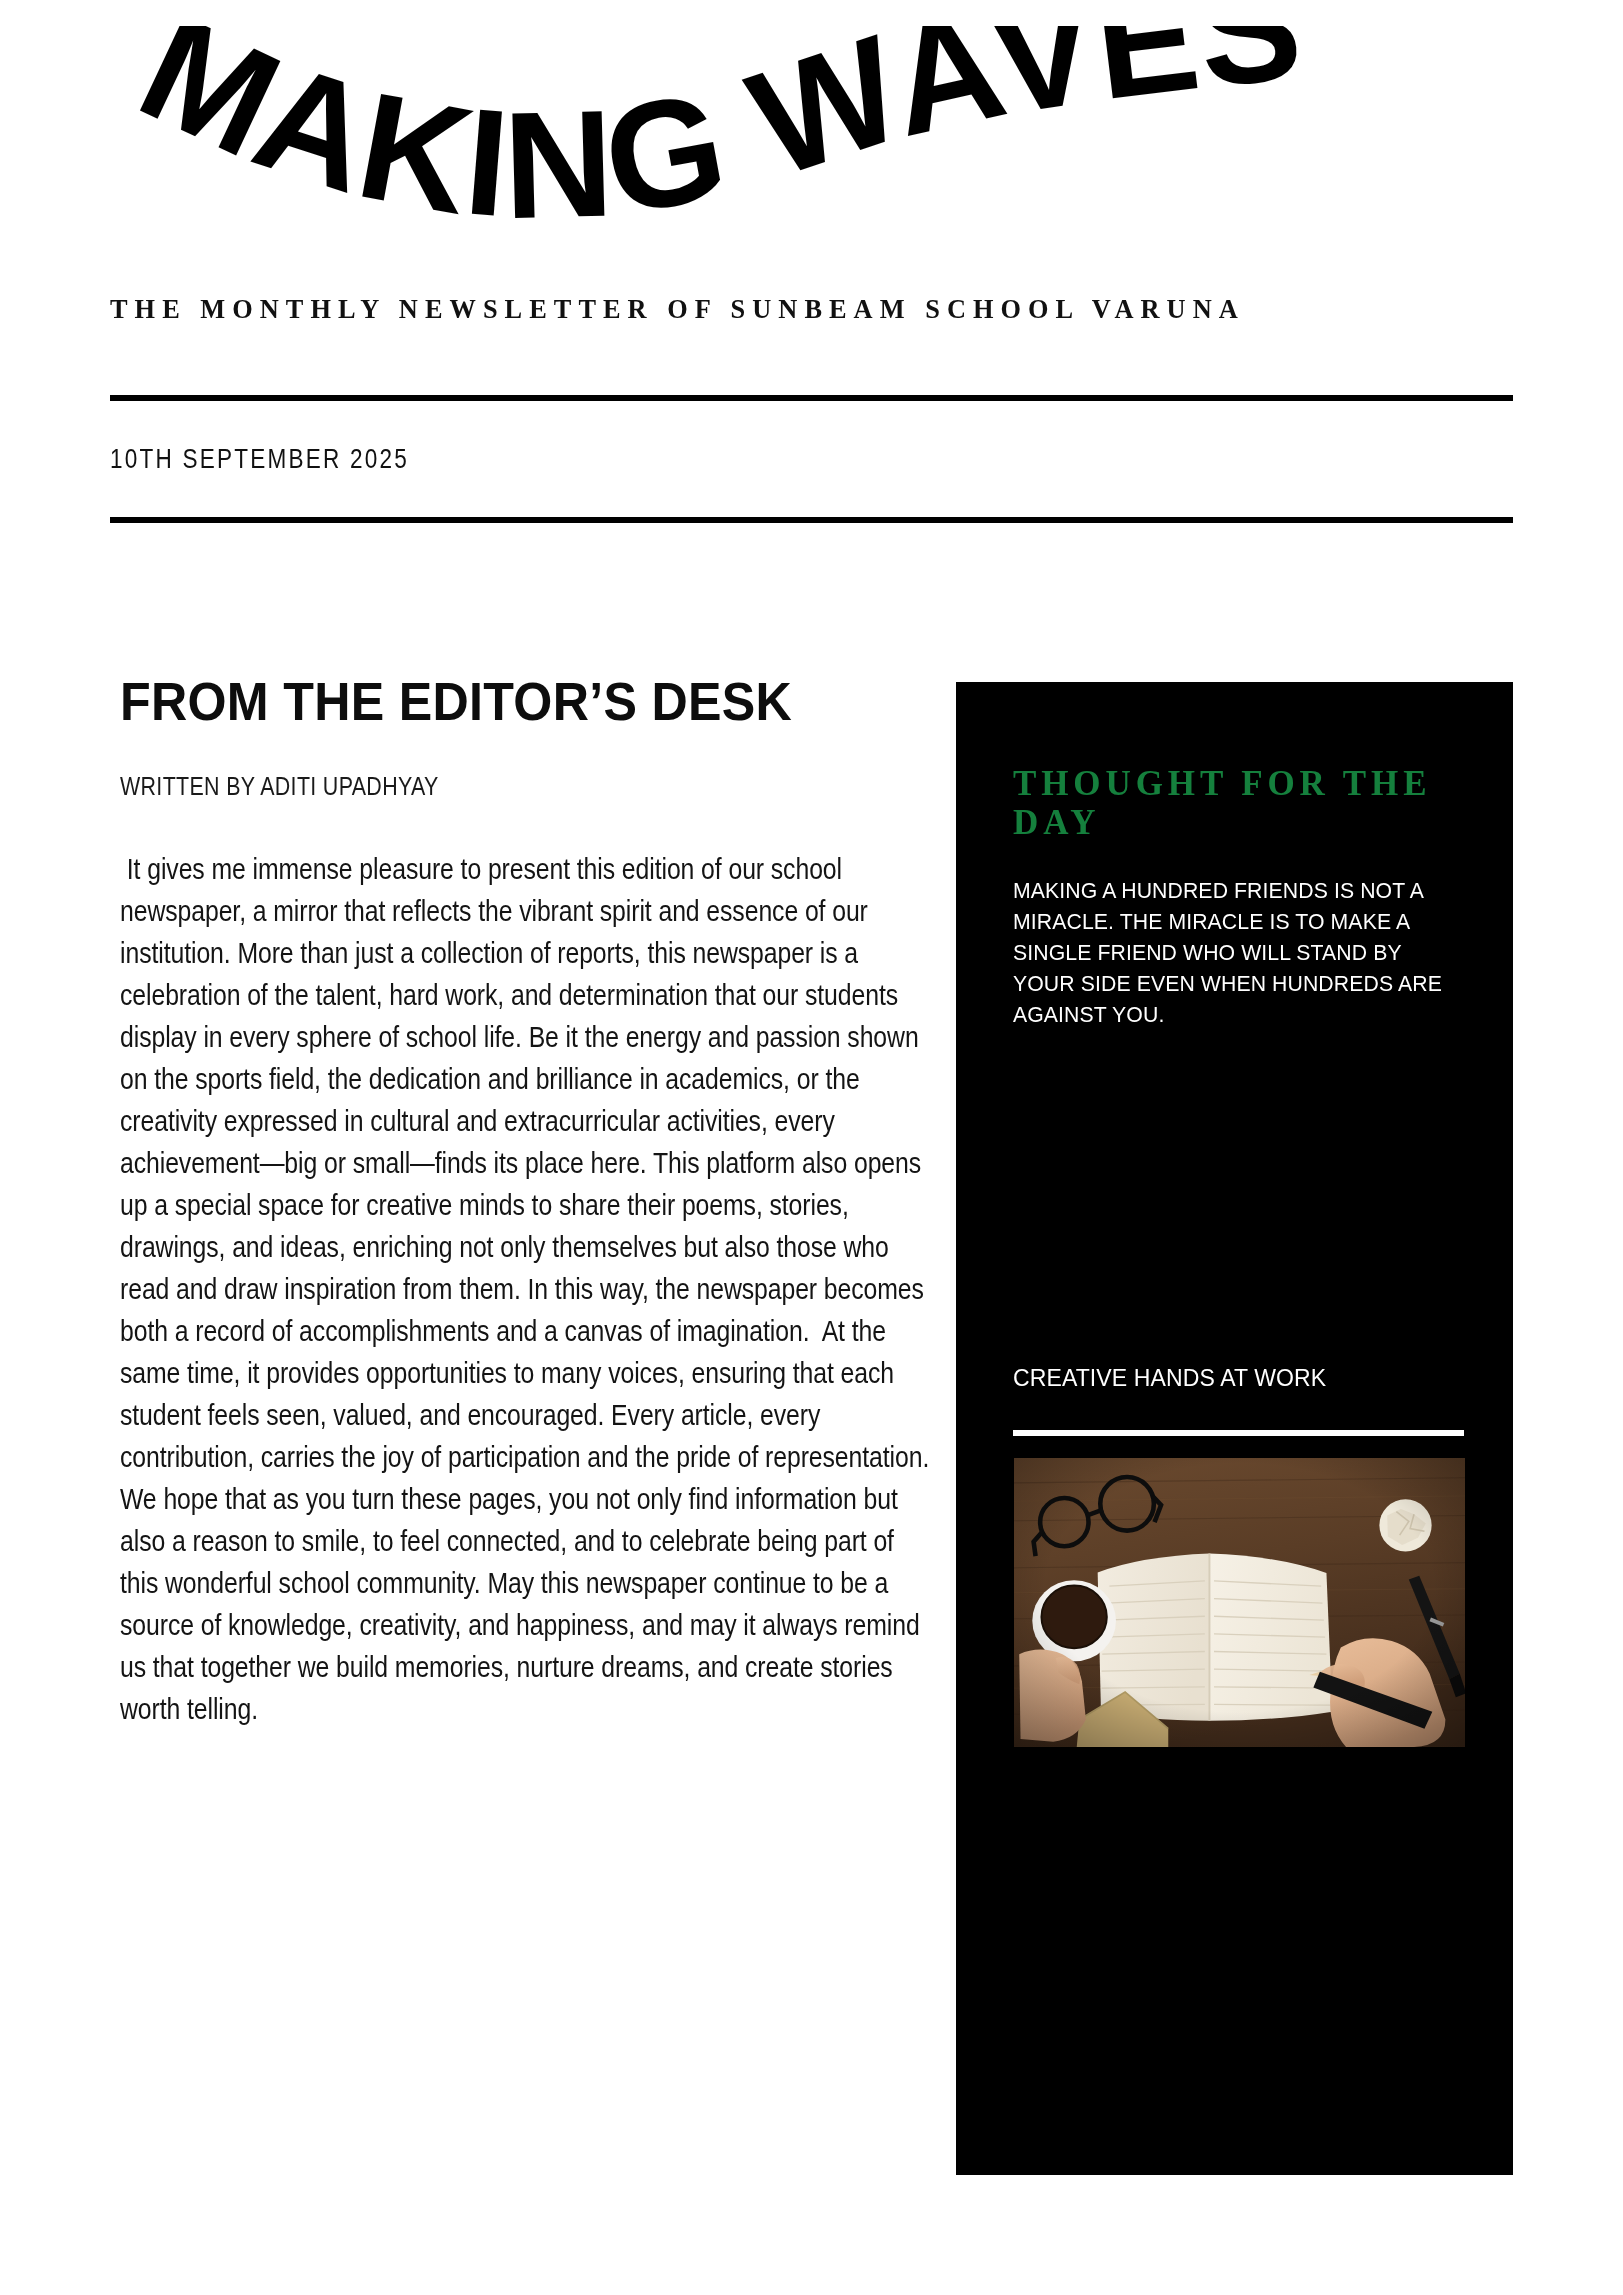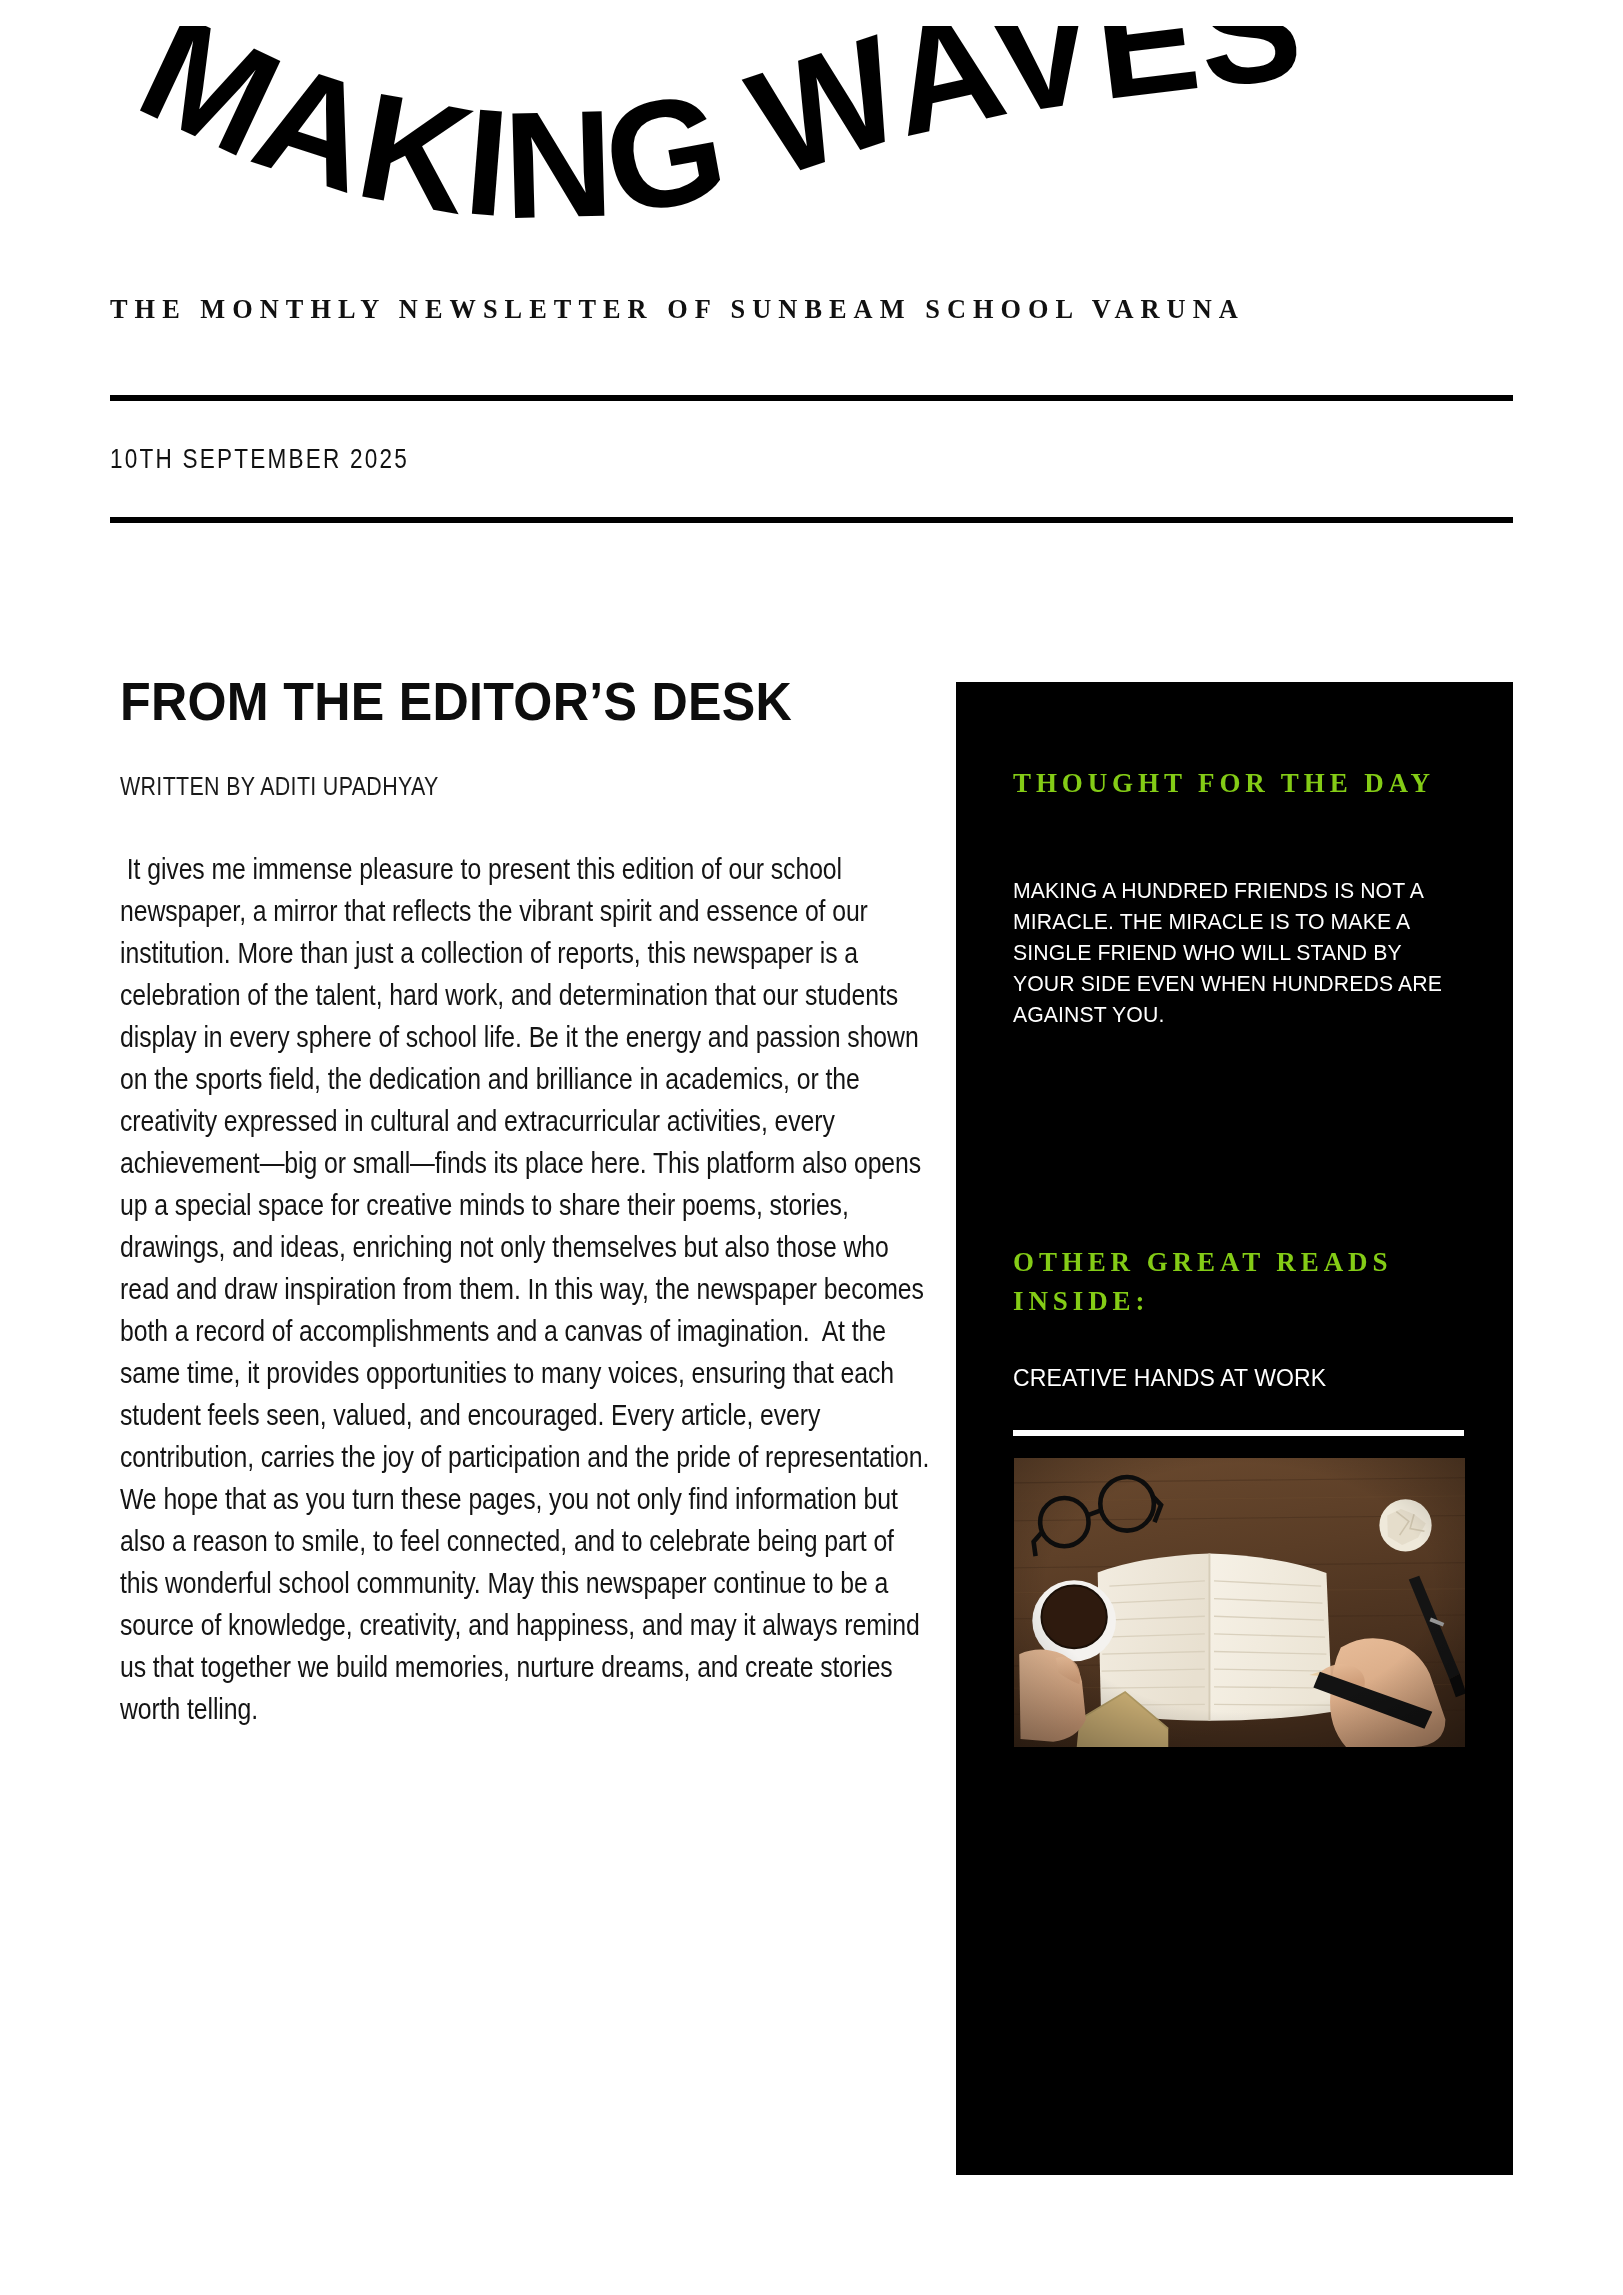--- a/index.html
+++ b/index.html
@@ -150,24 +150,24 @@
     width: 451px;
     height: 100%;
   }
 
   .panel-heading {
     position: absolute;
     left: 0;
     width: 451px;
     font-family: "Liberation Serif", serif;
     font-weight: bold;
-    font-size: 27px;
+    font-size: 35px;
     line-height: 39px;
     letter-spacing: 4.9px;
-    color: #84cc16;
+    color: #15803d;
   }
   .panel-heading-thought { top: 82px; }
   .panel-heading-reads { top: 561px; }
 
   .panel-quote {
     position: absolute;
     left: 0;
     top: 193px;
     width: 451px;
     font-family: "Liberation Sans", sans-serif;
@@ -249,21 +249,20 @@
     <div class="article-body"> It gives me immense pleasure to present this edition of our school newspaper, a mirror that reflects the vibrant spirit and essence of our institution. More than just a collection of reports, this newspaper is a celebration of the talent, hard work, and determination that our students display in every sphere of school life. Be it the energy and passion shown on the sports field, the dedication and brilliance in academics, or the creativity expressed in cultural and extracurricular activities, every achievement—big or small—finds its place here. This platform also opens up a special space for creative minds to share their poems, stories, drawings, and ideas, enriching not only themselves but also those who read and draw inspiration from them. In this way, the newspaper becomes both a record of accomplishments and a canvas of imagination.  At the same time, it provides opportunities to many voices, ensuring that each student feels seen, valued, and encouraged. Every article, every contribution, carries the joy of participation and the pride of representation. We hope that as you turn these pages, you not only find information but also a reason to smile, to feel connected, and to celebrate being part of this wonderful school community. May this newspaper continue to be a source of knowledge, creativity, and happiness, and may it always remind us that together we build memories, nurture dreams, and create stories worth telling.</div>
   </div>
 
   <div class="panel">
     <div class="panel-inner">
 
       <div class="panel-heading panel-heading-thought">THOUGHT FOR THE DAY</div>
 
       <div class="panel-quote">MAKING A HUNDRED FRIENDS IS NOT A MIRACLE. THE MIRACLE IS TO MAKE A SINGLE FRIEND WHO WILL STAND BY YOUR SIDE EVEN WHEN HUNDREDS ARE AGAINST YOU.</div>
 
-      <div class="panel-heading panel-heading-reads">OTHER GREAT READS INSIDE:</div>
 
       <div class="panel-read-item">CREATIVE HANDS AT WORK</div>
     </div>
 
     <div class="panel-white-rule"></div>
 
     <div class="photo">
       <svg viewBox="0 0 690 442">
         <defs>
           <linearGradient id="wood" x1="0" y1="0" x2="0.3" y2="1">

